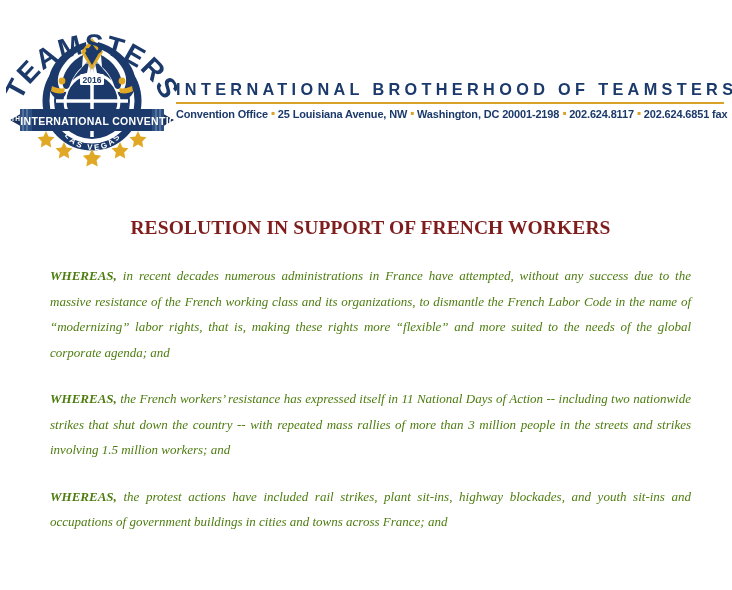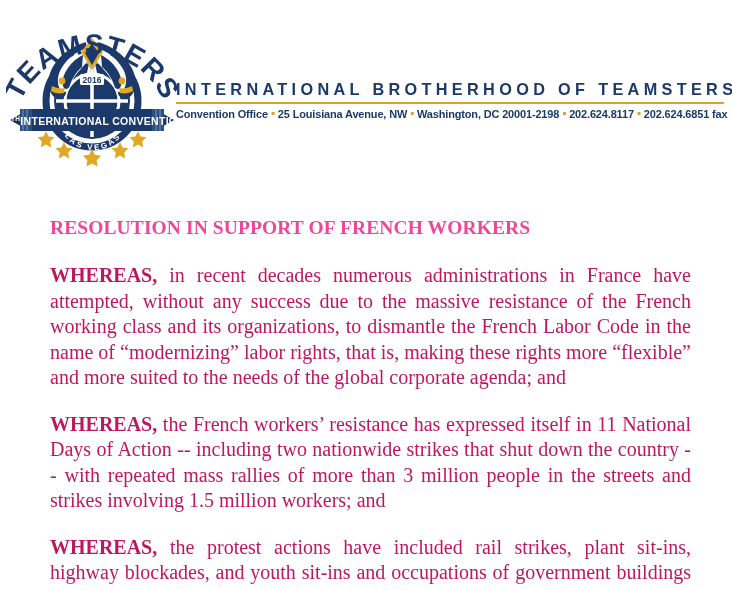--- a/index.html
+++ b/index.html
@@ -79,37 +79,38 @@
   .masthead-sub .seg { letter-spacing: -0.15px; }
 
   
   .doc {
     position: absolute;
     left: 50px;
     top: 215px;
     width: 641px;
   }
   .doc-title {
-    text-align: left;
+    text-align: center;
     font-family: "Liberation Serif", serif;
     font-weight: bold;
     font-size: 19.5px;
-    color: #ec4899;
+    color: #7f1d1d;
     letter-spacing: 0.1px;
     margin: 0 0 22px 0;
     line-height: 26px;
   }
   .para {
     font-family: "Liberation Serif", serif;
-    font-size: 20px;
+    font-size: 13px;
     line-height: 25.5px;
-    color: #be185d;
+    color: #4d7c0f;
     text-align: justify;
     margin: 0 0 21px 0;
     hyphens: none;
+    font-style: italic;
   }
   .para .lead {
     font-weight: bold;
   }
 </style>
 </head>
 <body>
 
 <div class="letterhead">
 

